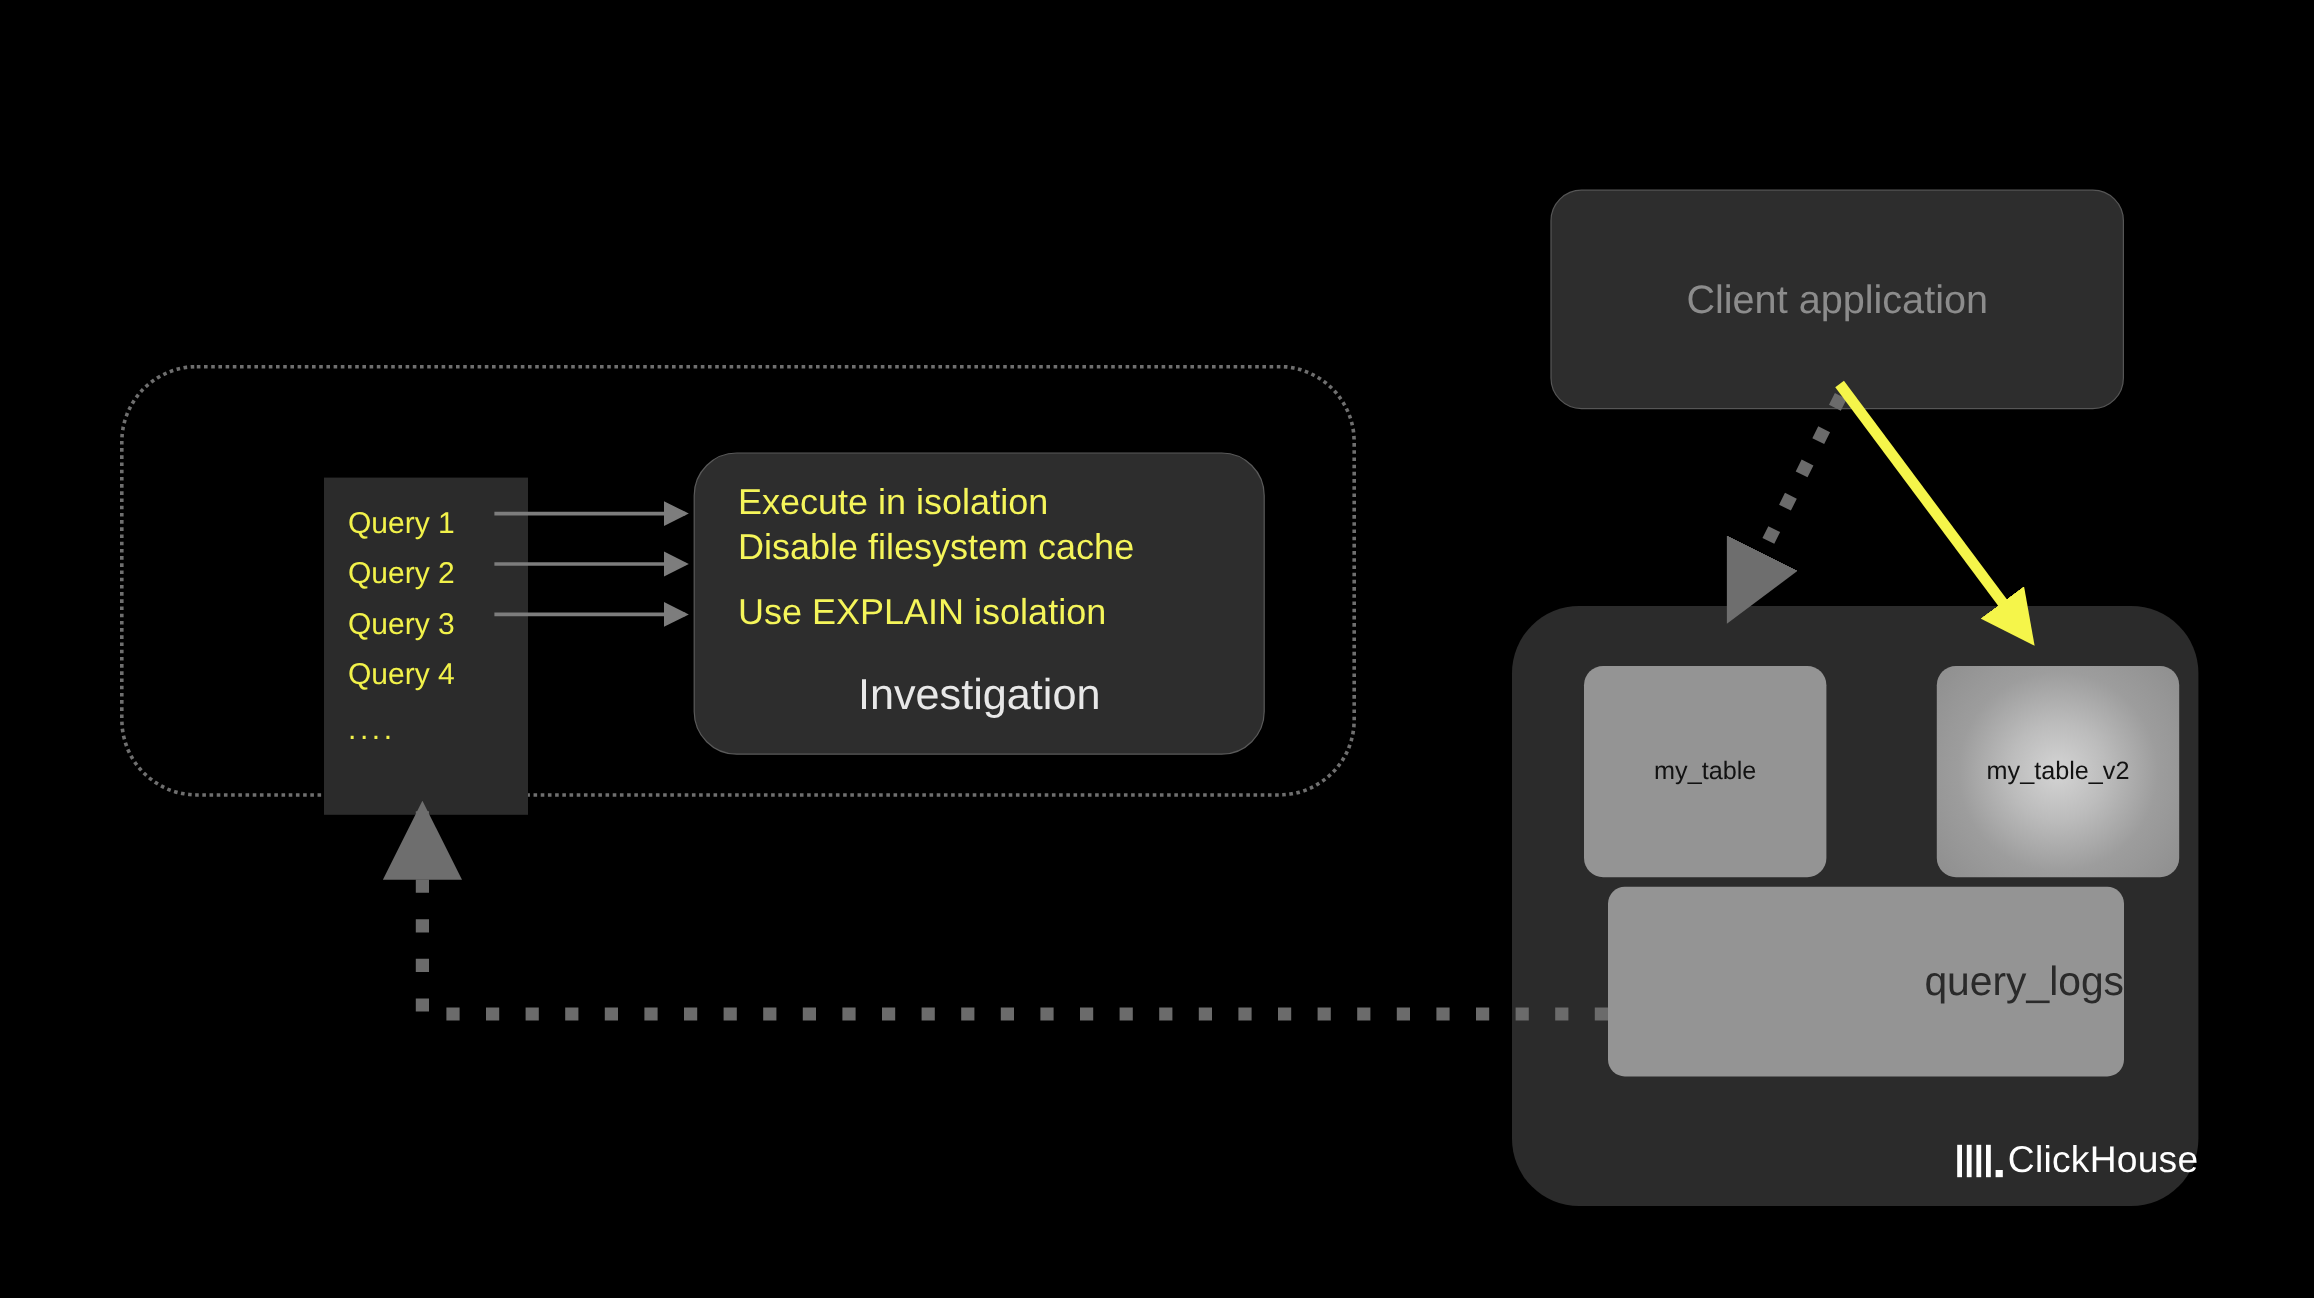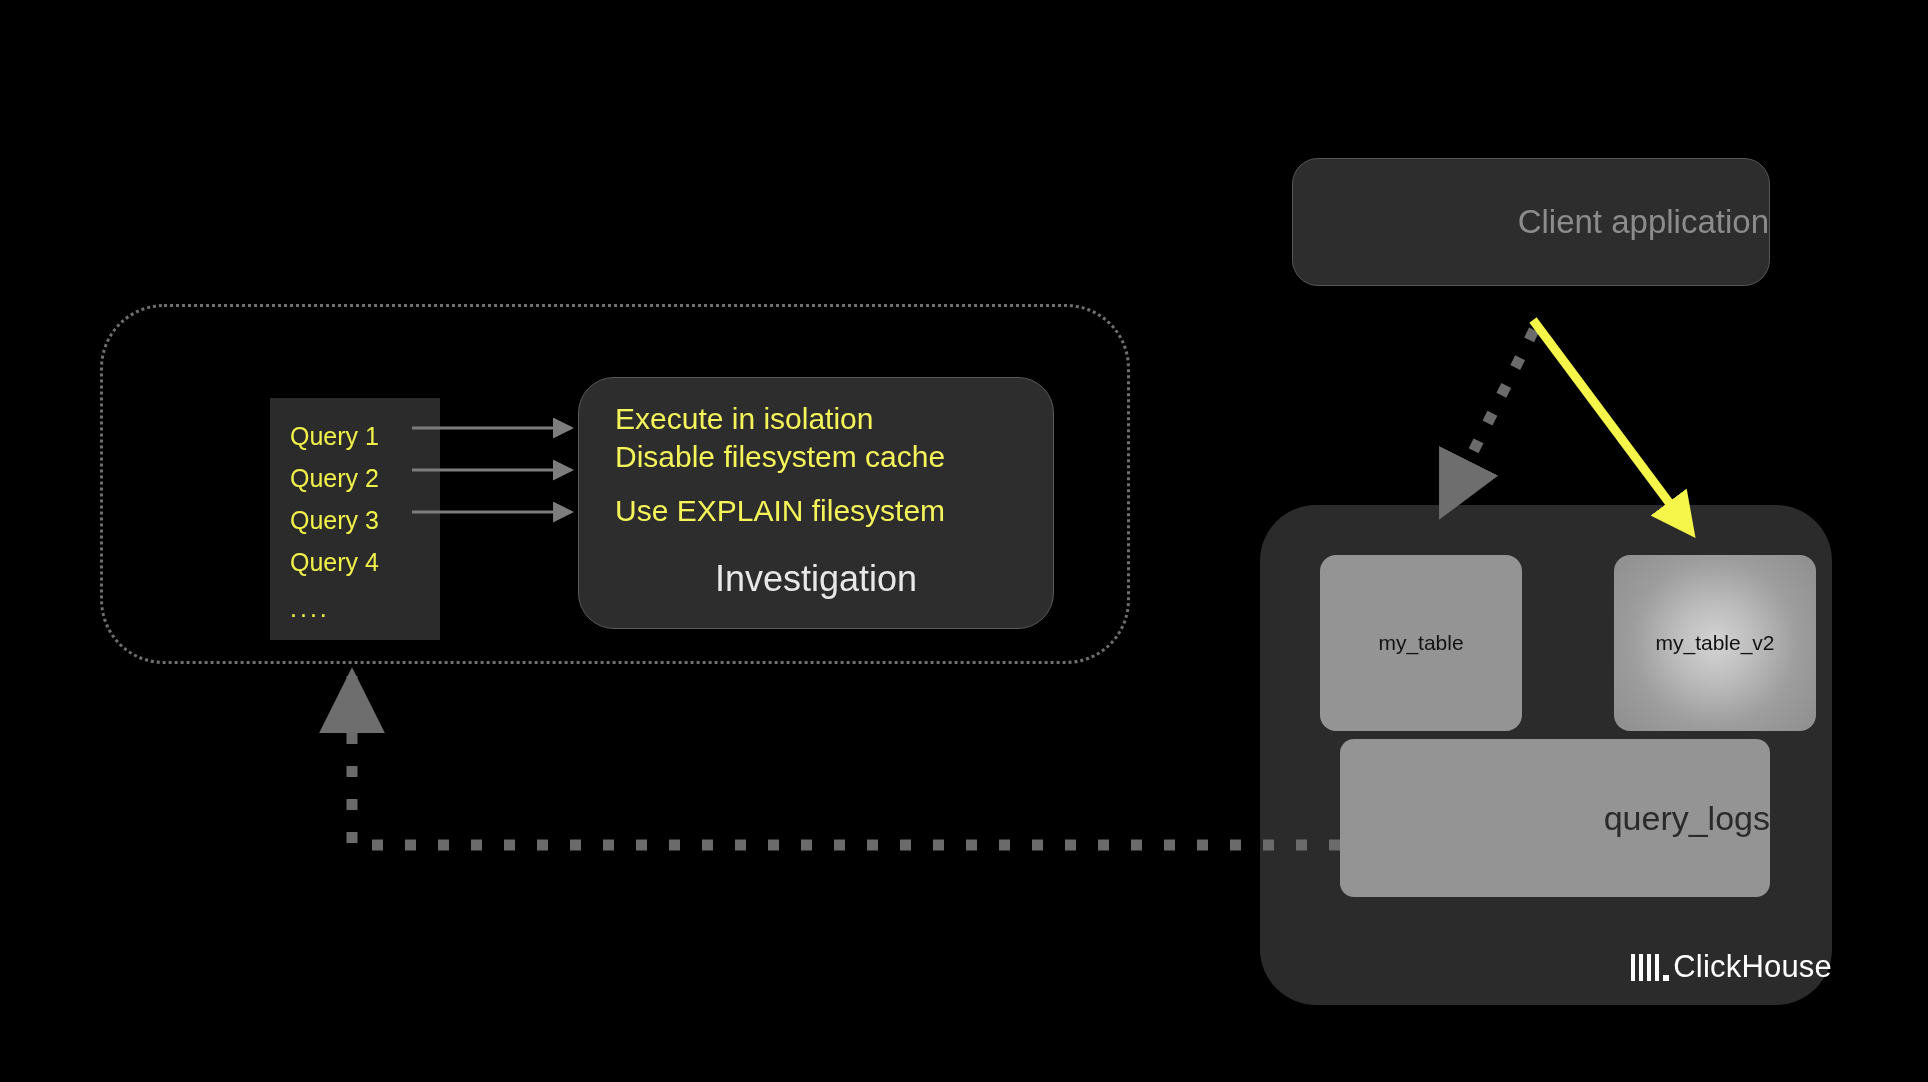--- a/index.html
+++ b/index.html
@@ -29,21 +29,21 @@
     border-radius: 64px;
     box-sizing: border-box;
   }
 
   
   #query-card {
     position: absolute;
     left: 270px;
     top: 398px;
     width: 170px;
-    height: 242px;
+    height: 281px;
     background: #2b2b2b;
     box-sizing: border-box;
     padding: 17px 0 0 20px;
   }
   .query-item {
     color: #f2f24a;
     font-size: 25px;
     line-height: 42px;
     white-space: nowrap;
   }
@@ -83,28 +83,28 @@
     color: #e8e8e8;
     font-size: 36px;
   }
 
   
   #client-app {
     position: absolute;
     left: 1292px;
     top: 158px;
     width: 478px;
-    height: 128px;
+    height: 183px;
     background: #2d2d2d;
     border: 1px solid #565656;
     border-radius: 26px;
     box-sizing: border-box;
     display: flex;
     align-items: center;
-    justify-content: flex-end;
+    justify-content: center;
   }
   #client-app-label {
     color: #8c8c8c;
     font-size: 33px;
   }
 
   
   #clickhouse-box {
     position: absolute;
     left: 1260px;
@@ -203,21 +203,21 @@
     <div class="query-item">Query 1</div>
     <div class="query-item">Query 2</div>
     <div class="query-item">Query 3</div>
     <div class="query-item">Query 4</div>
     <div class="query-item ellipsis">....</div>
   </div>
 
   <div id="investigation-card">
     <div class="inv-line" id="inv-line-0">Execute in isolation</div>
     <div class="inv-line" id="inv-line-1">Disable filesystem cache</div>
-    <div class="inv-line" id="inv-line-2">Use EXPLAIN filesystem</div>
+    <div class="inv-line" id="inv-line-2">Use EXPLAIN isolation</div>
     <div id="inv-title">Investigation</div>
   </div>
 
   <div id="client-app">
     <span id="client-app-label">Client application</span>
   </div>
 
   <div id="clickhouse-box">
     <div class="table-node" id="table-my_table">
       <span>my_table</span>

